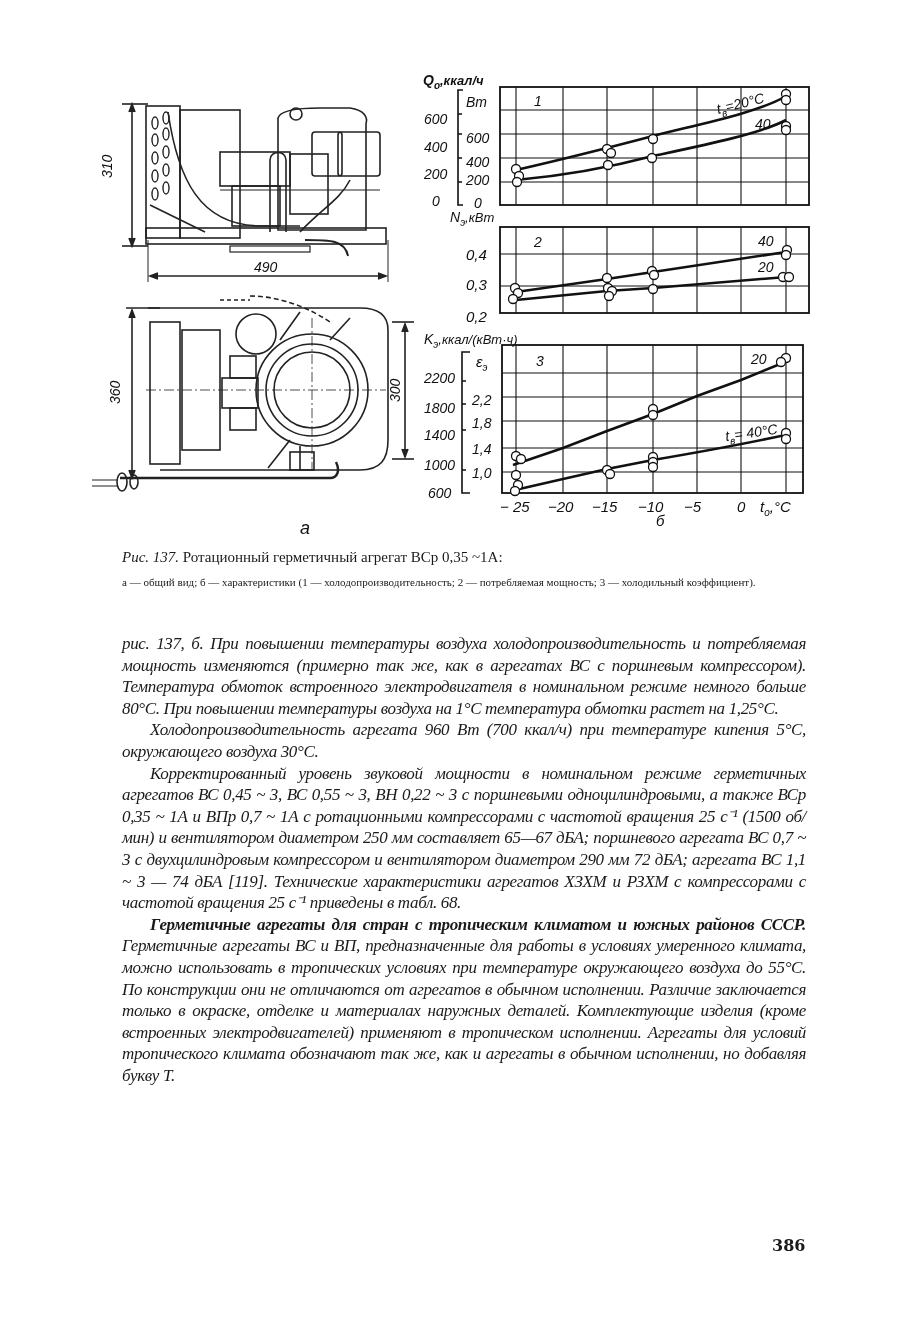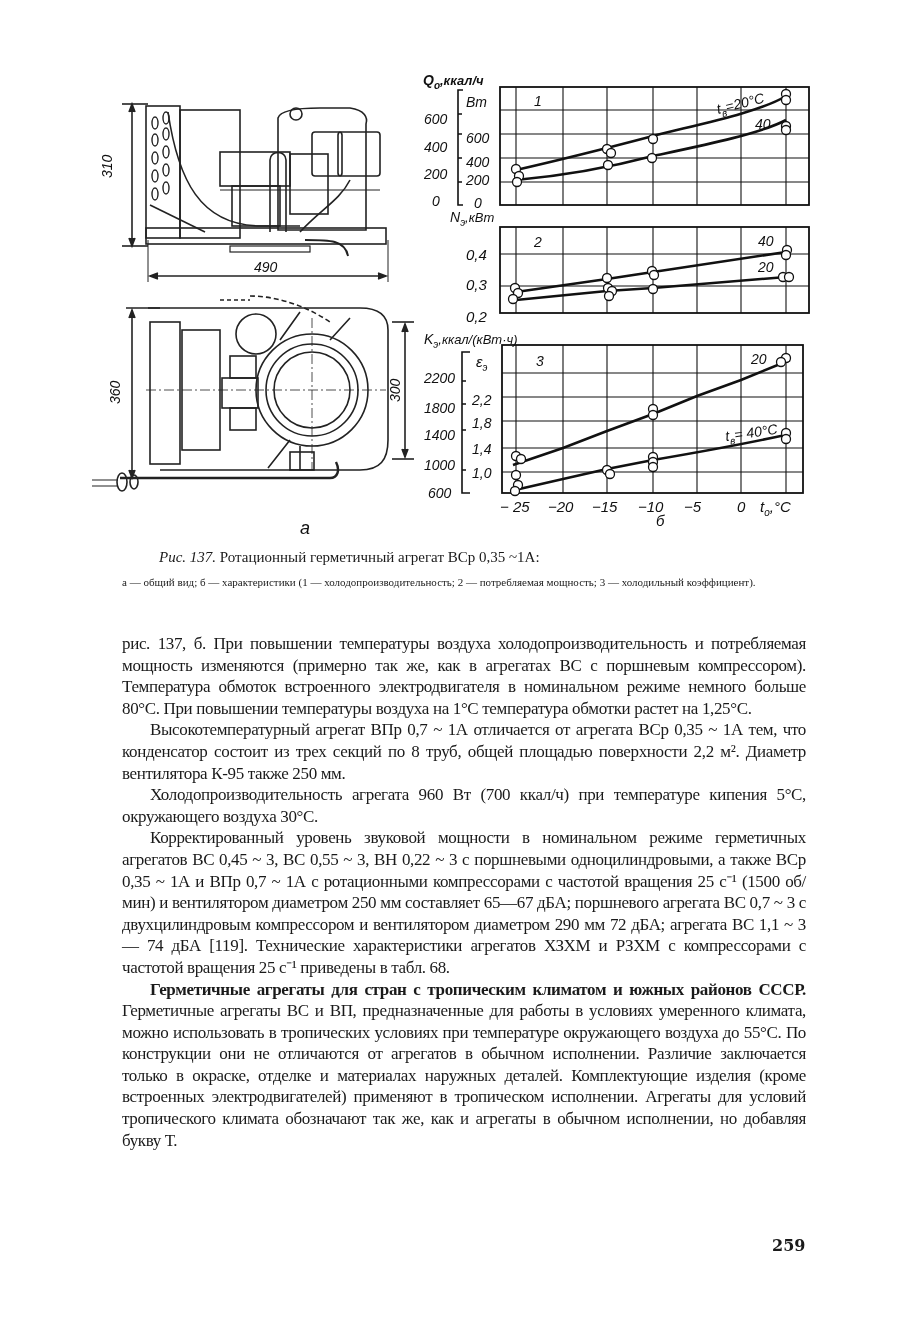--- a/index.html
+++ b/index.html
@@ -1,22 +1,22 @@
 <!DOCTYPE html>
 <html><head>
 <meta charset="utf-8">
 <style>
   html, body { margin:0; padding:0; background:#ffffff; }
   body { width:900px; height:1332px; position:relative; overflow:hidden; font-family:"Liberation Serif", serif; color:#1a1a1a; }
   .fig { position:absolute; left:0; top:0; width:900px; height:540px; }
   .caption { position:absolute; left:122px; top:548px; width:700px; }
-  .cap-title { font-size:15px; line-height:18px;margin-left:37px; }
+  .cap-title { font-size:15px; line-height:18px; }
   .cap-title i { font-style:italic; }
   .cap-sub { font-size:11px; line-height:13px; margin-top:10px; text-align:justify; }
-  .body-text { position:absolute; left:122px; top:633px; width:684px; font-size:17px; line-height:21.6px; text-align:justify; font-family:"Liberation Serif", serif; letter-spacing:-0.35px; }
+  .body-text { position:absolute; left:122px; top:633px; width:684px; font-size:17px; line-height:21.6px; text-align:justify; font-family:"Liberation Serif", serif; letter-spacing:-0.35px;font-style:italic; }
   .body-text p { margin:0; }
   .body-text p.ind { text-indent:28px; }
   .body-text b { font-family:"Liberation Serif", serif; font-weight:bold;margin-top:44px; }
   .page-num { position:absolute; left:772px; top:1236px; font-size:16px; font-weight:bold; font-family:"DejaVu Serif", serif; }
   svg text { font-family:"Liberation Sans", sans-serif; font-style:italic; fill:#111; }
 </style>
 </head>
 <body>
 
 <div class="fig">
@@ -286,19 +286,18 @@
 <div class="caption">
   <div class="cap-title">
     <i>Рис. 137.</i>
     <span>Ротационный герметичный агрегат ВСр 0,35 ~1А:</span>
   </div>
   <div class="cap-sub">а — общий вид; б — характеристики (1 — холодопроизводительность; 2 — потребляемая мощность; 3 — холодильный коэффициент).</div>
 </div>
 
 <div class="body-text">
   <p>рис. 137, б. При повышении температуры воздуха холодопроизводительность и потребляемая мощность изменяются (примерно так же, как в агрегатах ВС с поршневым компрессором). Температура обмоток встроенного электродвигателя в номинальном режиме немного больше 80°С. При повышении температуры воздуха на 1°С температура обмотки растет на 1,25°С.</p>
-  <p class="ind">Высокотемпературный агрегат ВПр 0,7 ~ 1А отличается от агрегата ВСр 0,35 ~ 1А тем, что конденсатор состоит из трех секций по 8 труб, общей площадью поверхности 2,2 м². Диаметр вентилятора К-95 также 250 мм.</p>
   <p class="ind">Холодопроизводительность агрегата 960 Вт (700 ккал/ч) при температуре кипения 5°С, окружающего воздуха 30°С.</p>
   <p class="ind">Корректированный уровень звуковой мощности в номинальном режиме герметичных агрегатов ВС 0,45 ~ 3, ВС 0,55 ~ 3, ВН 0,22 ~ 3 с поршневыми одноцилиндровыми, а также ВСр 0,35 ~ 1А и ВПр 0,7 ~ 1А с ротационными компрессорами с частотой вращения 25 с⁻¹ (1500 об/мин) и вентилятором диаметром 250 мм составляет 65—67 дБА; поршневого агрегата ВС 0,7 ~ 3 с двухцилиндровым компрессором и вентилятором диаметром 290 мм 72 дБА; агрегата ВС 1,1 ~ 3 — 74 дБА [119]. Технические характеристики агрегатов ХЗХМ и РЗХМ с компрессорами с частотой вращения 25 с⁻¹ приведены в табл. 68.</p>
   <p class="ind"><b>Герметичные агрегаты для стран с тропическим климатом и южных районов СССР.</b><span> Герметичные агрегаты ВС и ВП, предназначенные для работы в условиях умеренного климата, можно использовать в тропических условиях при температуре окружающего воздуха до 55°С. По конструкции они не отличаются от агрегатов в обычном исполнении. Различие заключается только в окраске, отделке и материалах наружных деталей. Комплектующие изделия (кроме встроенных электродвигателей) применяют в тропическом исполнении. Агрегаты для условий тропического климата обозначают так же, как и агрегаты в обычном исполнении, но добавляя букву Т.</span></p>
 </div>
 
-<div class="page-num">259</div>
+<div class="page-num">386</div>
 
 </body></html>

